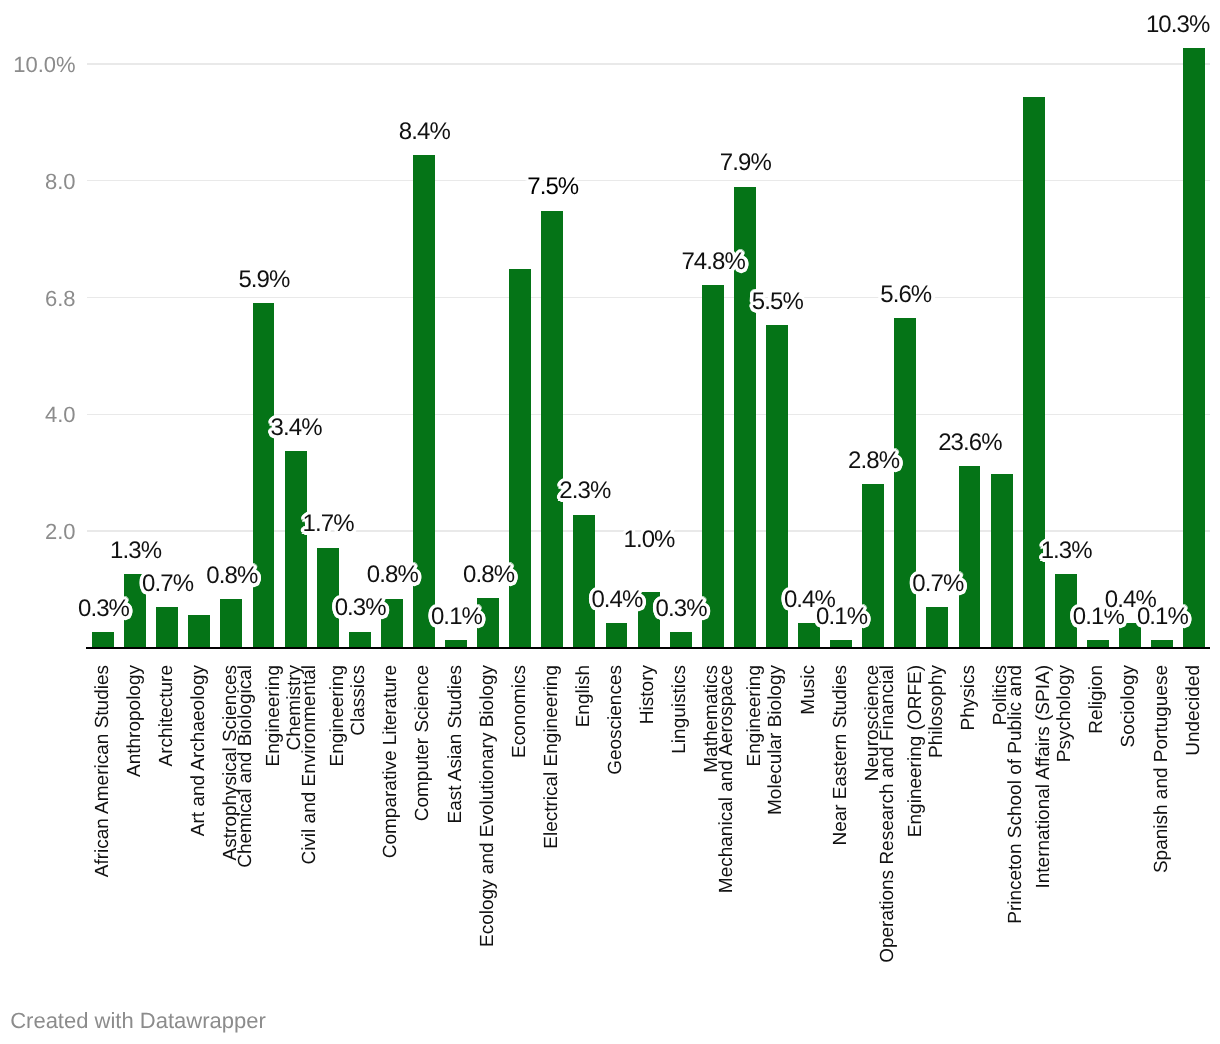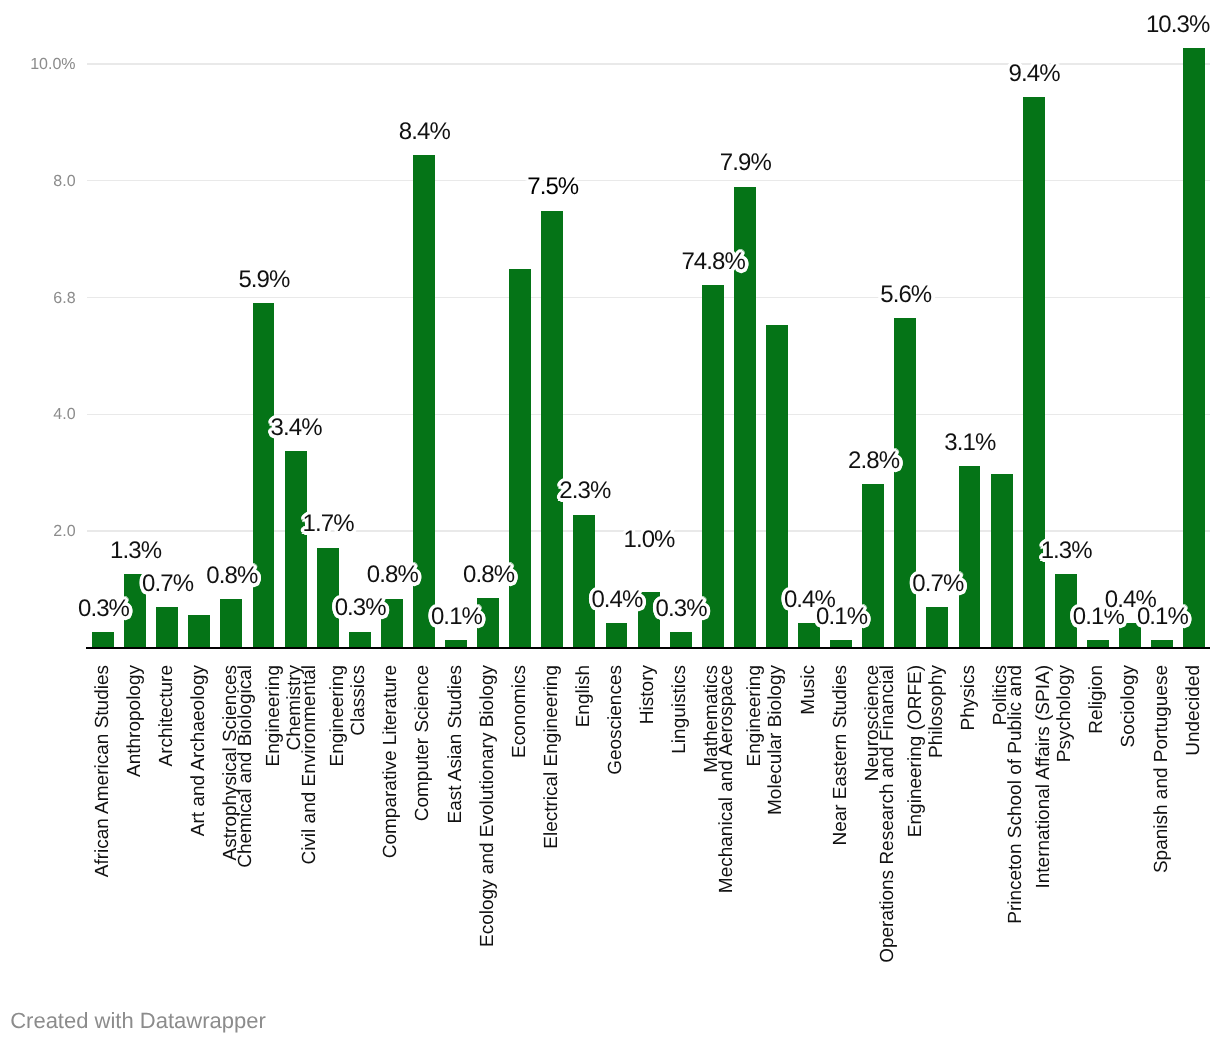--- a/index.html
+++ b/index.html
@@ -5,21 +5,21 @@
 <style>
   html,body{margin:0;padding:0;}
   body{width:1220px;height:1044px;overflow:hidden;background:#ffffff;
        font-family:"Liberation Sans",sans-serif;
        -webkit-font-smoothing:antialiased;text-rendering:geometricPrecision;}
   #chart{position:relative;width:1220px;height:1044px;background:#ffffff;
          filter:blur(0px);will-change:opacity;}
   .layer{position:absolute;left:0;top:0;width:1220px;height:1044px;will-change:opacity;}
   .gridline{position:absolute;height:1.4px;}
   .baseline{position:absolute;height:2px;}
-  .ytick{position:absolute;font-size:16px;line-height:28px;text-align:right;white-space:nowrap;}
+  .ytick{position:absolute;font-size:22px;line-height:28px;text-align:right;white-space:nowrap;}
   .bar{position:absolute;}
   .vlabel{position:absolute;width:200px;font-size:24px;line-height:28px;letter-spacing:-0.9px;
           white-space:nowrap;text-align:center;
           text-shadow:
             1.8px 0 0 #fff,-1.8px 0 0 #fff,0 1.8px 0 #fff,0 -1.8px 0 #fff,
             1.3px 1.3px 0 #fff,-1.3px 1.3px 0 #fff,1.3px -1.3px 0 #fff,-1.3px -1.3px 0 #fff,
             3.5px 0 0 #fff,-3.5px 0 0 #fff,0 3.5px 0 #fff,0 -3.5px 0 #fff,
             2.5px 2.5px 0 #fff,-2.5px 2.5px 0 #fff,2.5px -2.5px 0 #fff,-2.5px -2.5px 0 #fff,
             3.2px 1.3px 0 #fff,-3.2px 1.3px 0 #fff,3.2px -1.3px 0 #fff,-3.2px -1.3px 0 #fff,
             1.3px 3.2px 0 #fff,-1.3px 3.2px 0 #fff,1.3px -3.2px 0 #fff,-1.3px -3.2px 0 #fff;}
@@ -99,27 +99,27 @@
       <div class="vlabel" style="color: rgb(17, 17, 17); left: 324.4px; top: 117.607px;">8.4%</div>
       <div class="vlabel" style="color: rgb(17, 17, 17); left: 356.49px; top: 602.703px;">0.1%</div>
       <div class="vlabel" style="color: rgb(17, 17, 17); left: 388.58px; top: 561.082px;">0.8%</div>
       <div class="vlabel" style="color: #000000; left: 452.76px; top: 173.18px;">7.5%</div>
       <div class="vlabel" style="color: rgb(17, 17, 17); left: 484.85px; top: 477.372px;">2.3%</div>
       <div class="vlabel" style="color: rgb(17, 17, 17); left: 516.94px; top: 585.891px;">0.4%</div>
       <div class="vlabel" style="color: rgb(17, 17, 17); left: 549.03px; top: 526px;">1.0%</div>
       <div class="vlabel" style="color: rgb(17, 17, 17); left: 581.12px; top: 594.589px;">0.3%</div>
       <div class="vlabel" style="color: rgb(17, 17, 17); left: 613.21px; top: 247.725px;">74.8%</div>
       <div class="vlabel" style="color: rgb(17, 17, 17); left: 645.3px; top: 149.304px;">7.9%</div>
+      <div class="vlabel" style="color: rgb(17, 17, 17); left: 677.39px; top: 288.003px;">5.5%</div>
       <div class="vlabel" style="color: rgb(17, 17, 17); left: 709.48px; top: 585.774px;">0.4%</div>
       <div class="vlabel" style="color: rgb(17, 17, 17); left: 741.57px; top: 602.82px;">0.1%</div>
       <div class="vlabel" style="color: rgb(17, 17, 17); left: 773.66px; top: 446.9px;">2.8%</div>
       <div class="vlabel" style="color: rgb(17, 17, 17); left: 805.75px; top: 280.706px;">5.6%</div>
       <div class="vlabel" style="color: rgb(17, 17, 17); left: 837.84px; top: 569.604px;">0.7%</div>
-      <div class="vlabel" style="color: rgb(17, 17, 17); left: 869.93px; top: 428.687px;">3.1%</div>
-      <div class="vlabel" style="color: rgb(17, 17, 17); left: 934.11px; top: 59.8154px;">9.4%</div>
+      <div class="vlabel" style="color: rgb(17, 17, 17); left: 869.93px; top: 428.687px;">23.6%</div>
       <div class="vlabel" style="color: rgb(17, 17, 17); left: 966.2px; top: 536.739px;">1.3%</div>
       <div class="vlabel" style="color: rgb(17, 17, 17); left: 998.29px; top: 602.82px;">0.1%</div>
       <div class="vlabel" style="color: rgb(17, 17, 17); left: 1030.38px; top: 585.774px;">0.4%</div>
       <div class="vlabel" style="color: rgb(17, 17, 17); left: 1062.47px; top: 602.528px;">0.1%</div>
       <div class="vlabel" style="color: rgb(17, 17, 17); left: 1077.67px; top: 10.6052px;">10.3%</div>
     </div>
 
   <div class="baseline" style="left: 86px; top: 646.75px; width: 1124px; background: rgb(0, 0, 0);"></div>
 
   <div id="clabels" class="layer">

